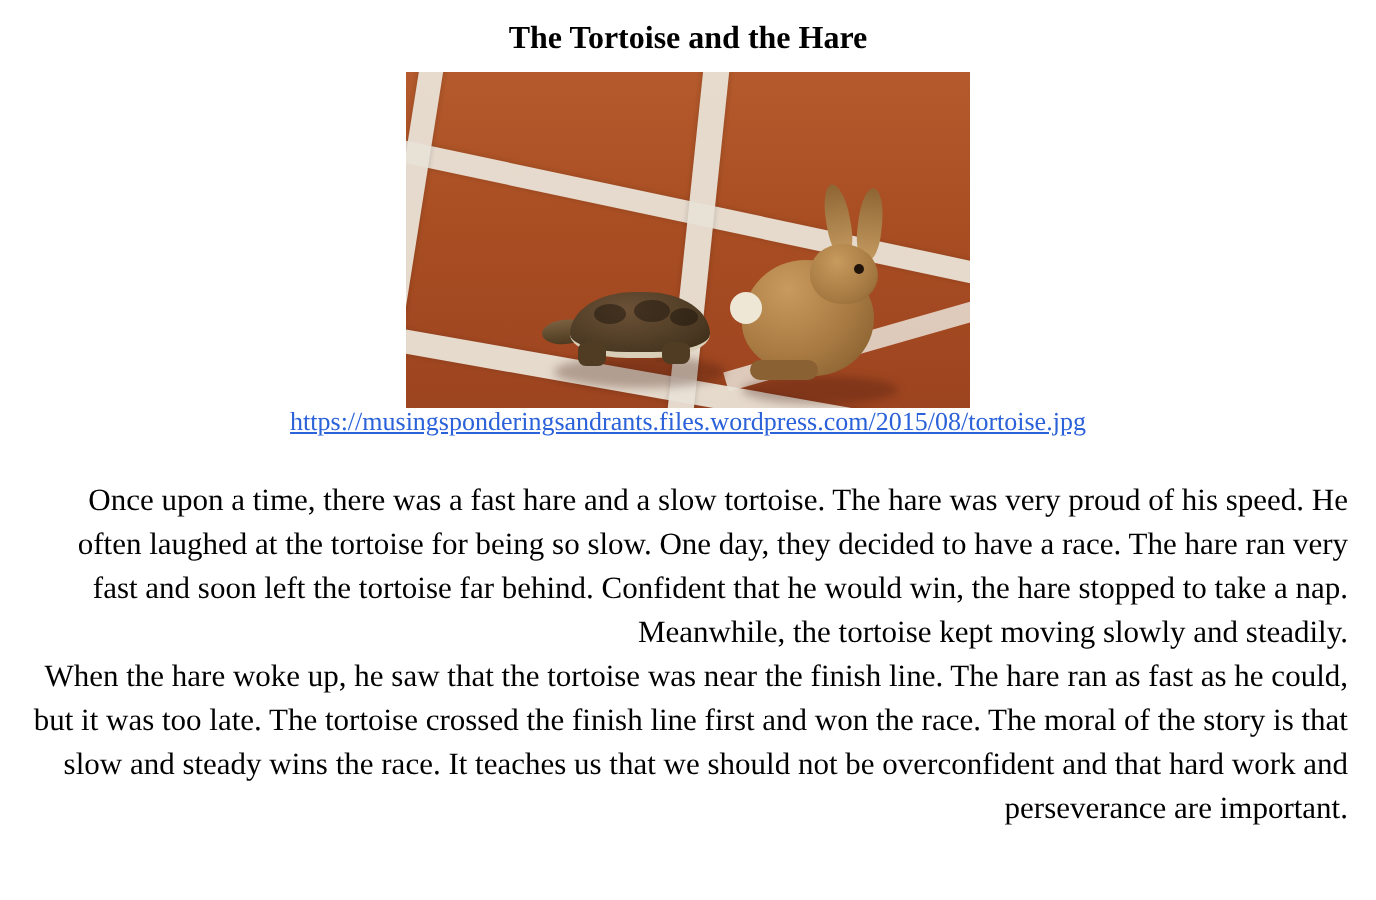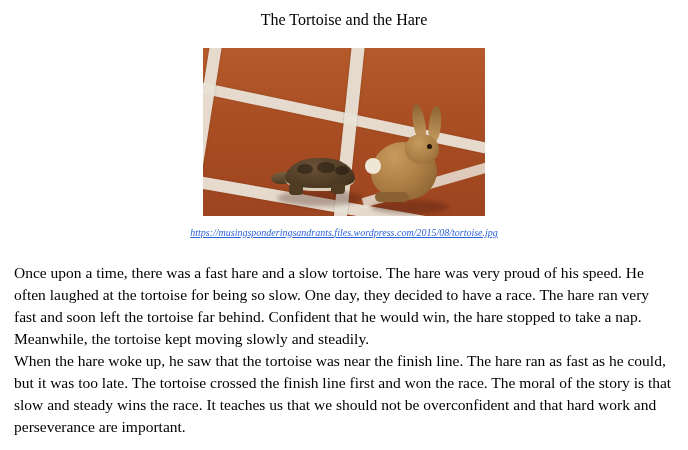--- a/index.html
+++ b/index.html
@@ -16,24 +16,24 @@
   }
   .page {
     width: 688px;
     height: 450px;
     box-sizing: border-box;
     padding: 8px 10px 0 10px;
     position: relative;
   }
   .title {
     text-align: center;
-    font-weight: normal;
+    font-weight: bold;
     font-size: 16px;
     line-height: 20px;
-    margin: 2px 0 18px 0;
+    margin: 2px 0 6px 0;
     font-family: "Liberation Serif", serif;
   }
   .figure {
     text-align: center;
     margin: 0;
   }
   .photo {
     width: 282px;
     height: 168px;
     display: inline-block;
@@ -161,34 +161,33 @@
     position: absolute; left: 14px; top: 88px; width: 34px; height: 10px;
     background: #8a6133; border-radius: 6px;
   }
   .h-eye {
     position: absolute; left: 66px; top: 40px; width: 5px; height: 5px;
     background: #20140a; border-radius: 50%;
   }
 
   .caption {
     text-align: center;
-    margin-top: 10px;
-    font-size: 10px;
+    margin-top: 0;
+    font-size: 13px;
     line-height: 14px;
     font-family: "Liberation Serif", serif;
-    font-style: italic;
   }
   .caption a {
     color: #2b62d9;
     text-decoration: underline;
   }
   .body-text {
     font-size: 15.5px;
     line-height: 22px;
-    text-align: left;
+    text-align: right;
     margin: 0;
     padding: 0 4px;
   }
   .para-1 { margin-top: 22px; }
   .para-2 { margin-top: 0; }
 </style>
 </head>
 <body>
 
 <div class="page">

